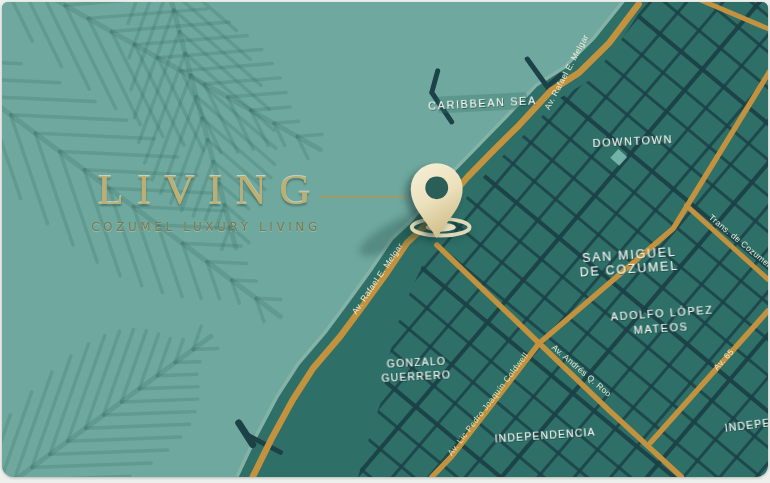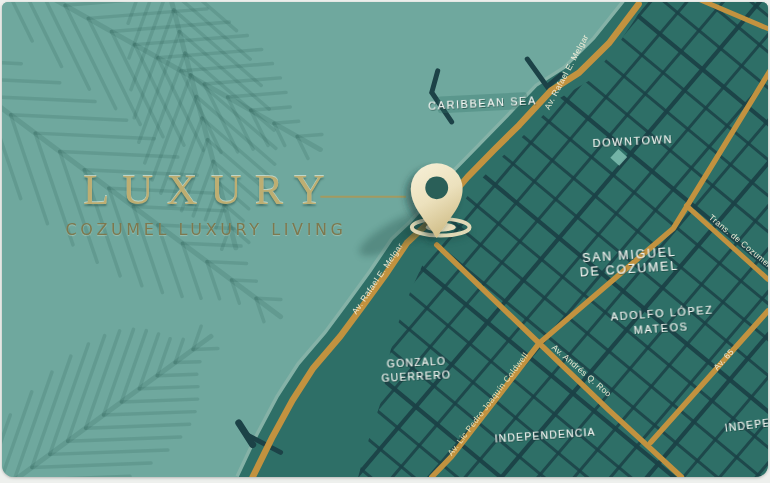--- a/index.html
+++ b/index.html
@@ -12,21 +12,21 @@
   .lbl-lg{font-size:12.5px;letter-spacing:1.8px;}
   .lbl-md{font-size:11px;letter-spacing:1.6px;}
   .lbl-sm{font-size:10.5px;letter-spacing:1.2px;}
   .road-label{font-family:"Liberation Sans",sans-serif;font-size:8.5px;
     letter-spacing:.4px;fill:#f3efda;opacity:.95;}
   .road-label.dim{fill:#efe6bd;}
   .logo{position:absolute;left:58px;top:164px;width:288px;text-align:center;pointer-events:none;}
   .brand-name{font-family:"Liberation Serif",serif;font-size:43px;line-height:1.1;
     letter-spacing:13px;margin-left:13px;color:#bdae72;
     text-shadow:0 -1px 0 rgba(255,252,235,.55), 0 2px 2px rgba(23,58,52,.45);}
-  .brand-tagline{font-family:"DejaVu Sans",sans-serif;font-size:16px;letter-spacing:3.6px;
+  .brand-tagline{font-family:"DejaVu Sans",sans-serif;font-size:12px;letter-spacing:3.6px;
     margin-top:7px;margin-left:4px;color:#7d784e;
     text-shadow:0 1px 1px rgba(240,240,220,.35);}
 </style>
 </head>
 <body>
 
 <div class="stage">
   <div class="map-card">
     <svg viewBox="0 0 770 483" preserveAspectRatio="none">
       <defs>
@@ -342,17 +342,17 @@
         <ellipse cx="402" cy="233" rx="48" ry="13" transform="rotate(-28 402 233)" fill="#173f3b" opacity="0.28" filter="url(#blur4)"></ellipse>
         <ellipse cx="437" cy="233" rx="34" ry="10" fill="#173f3b" opacity="0.35" filter="url(#blur4)"></ellipse>
         <ellipse cx="441" cy="229" rx="29" ry="8.5" fill="none" stroke="#eadfbc" stroke-width="4" opacity="0.95"></ellipse>
         <ellipse cx="441" cy="229" rx="15" ry="4.5" fill="#eadfbc"></ellipse>
         <path d="M437,240 C424,219 411,208 411,190 a26,26 0 1 1 52,0 c0,18 -13,29 -26,50 z" fill="url(#pingrad)" filter="url(#pinshadow)"></path>
         <circle cx="437" cy="189" r="11.5" fill="#2a5f58"></circle>
       </g>
     </svg>
 
     <div class="logo">
-      <div class="brand-name">LUXURY</div>
+      <div class="brand-name">LIVING</div>
       <div class="brand-tagline">COZUMEL LUXURY LIVING</div>
     </div>
   </div>
 </div>
 
 </body></html>

